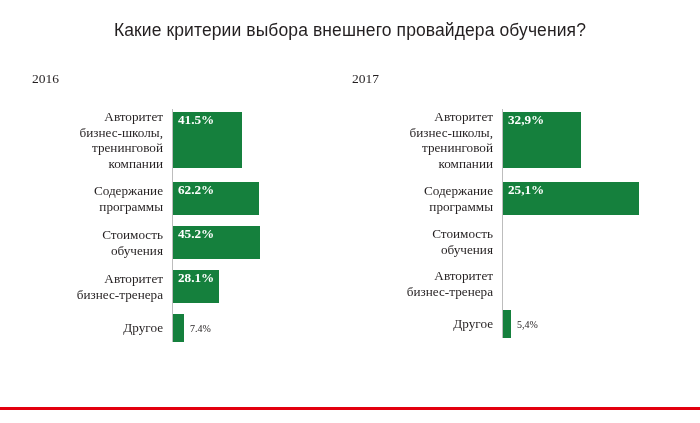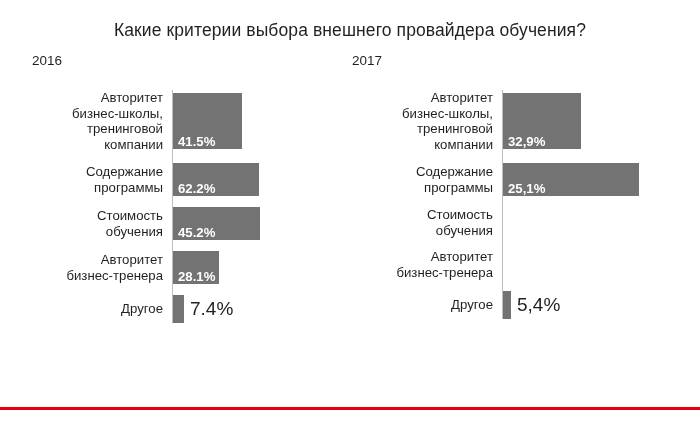--- a/index.html
+++ b/index.html
@@ -20,21 +20,22 @@
     text-align: center;
     font-size: 17.5px;
     color: #231f20;
     font-weight: 400;
     padding-top: 20px;
     letter-spacing: 0.1px;
   }
 
   .panels {
     display: flex;
-    margin-top: 12px;
+    margin-top: 30px;
+    font-family: Liberation Serif, serif;
   }
 
   .panel {
     position: relative;
   }
   .panel-left  { width: 330px; padding-left: 32px; box-sizing: border-box; }
   .panel-right { width: 370px; padding-left: 22px; box-sizing: border-box; }
 
   .panel-year {
     font-size: 13.5px;
@@ -75,37 +76,37 @@
   .panel-right .row-label { width: 150px; }
 
   .bar-wrap {
     display: flex;
     align-items: center;
     flex: 1 1 auto;
     min-width: 0;
   }
 
   .bar {
-    background: #737373;
+    background: #15803d;
     height: 100%;
     display: flex;
-    align-items: flex-end;
+    align-items: flex-start;
     box-sizing: border-box;
   }
 
   .bar-value-inside {
     color: #ffffff;
     font-size: 13.2px;
     font-weight: 700;
     padding-left: 6px;
     white-space: nowrap;
   }
   .bar-value-outside {
     color: #231f20;
-    font-size: 19px;
+    font-size: 10px;
     font-weight: 400;
     padding-left: 6px;
     white-space: nowrap;
   }
 
   
   .bar-h-big   { height: 56px; }
   .bar-h-med   { height: 33px; }
   .bar-h-small { height: 28px; }
 

